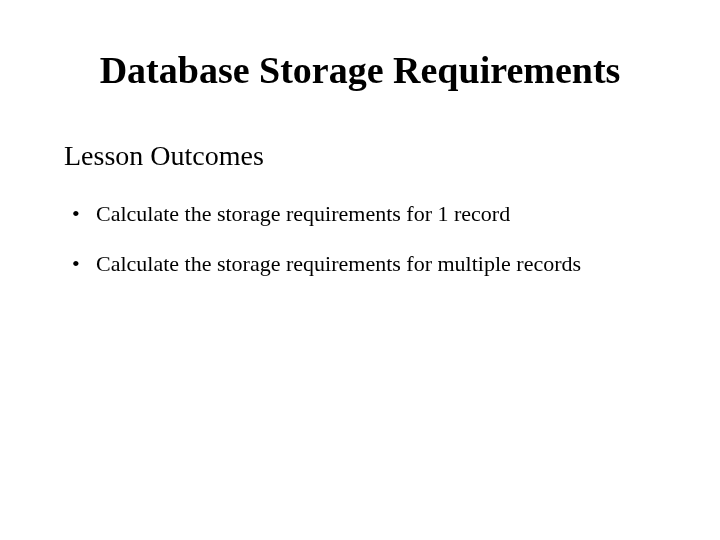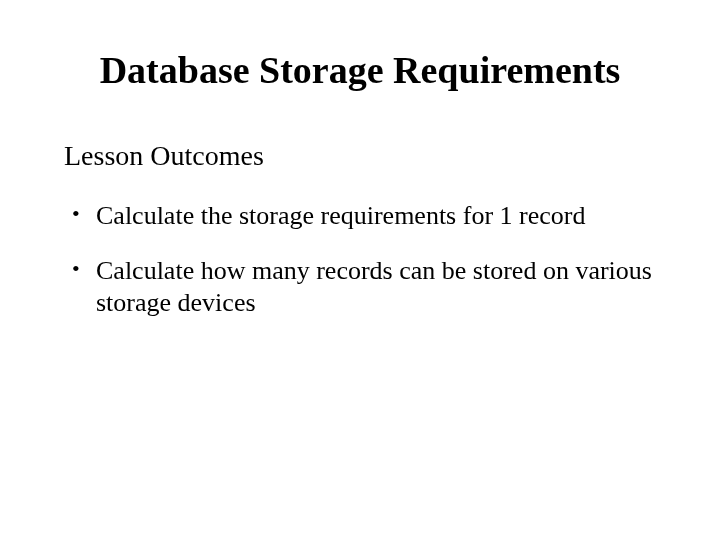--- a/index.html
+++ b/index.html
@@ -28,35 +28,35 @@
       font-weight: normal;
       margin-bottom: 28px;
       margin-left: 4px;
       margin-top: 12px;
     }
     ul.bullets {
       list-style: none;
       margin-left: 8px;
     }
     ul.bullets li {
-      font-size: 26px;
+      font-size: 22px;
       line-height: 1.25;
       margin-bottom: 22px;
       position: relative;
       padding-left: 28px;
     }
     ul.bullets li::before {
       content: "•";
       position: absolute;
       left: 4px;
       top: 0;
       font-size: 22px;
     }
   </style>
 </head>
 <body>
 
 <h1 class="title">Database Storage Requirements</h1>
 <h2 class="subtitle">Lesson Outcomes</h2>
 <ul class="bullets">
   <li>Calculate the storage requirements for 1 record</li>
-  <li>Calculate how many records can be stored on various storage devices</li>
+  <li>Calculate the storage requirements for multiple records</li>
 </ul>
 
 </body></html>

